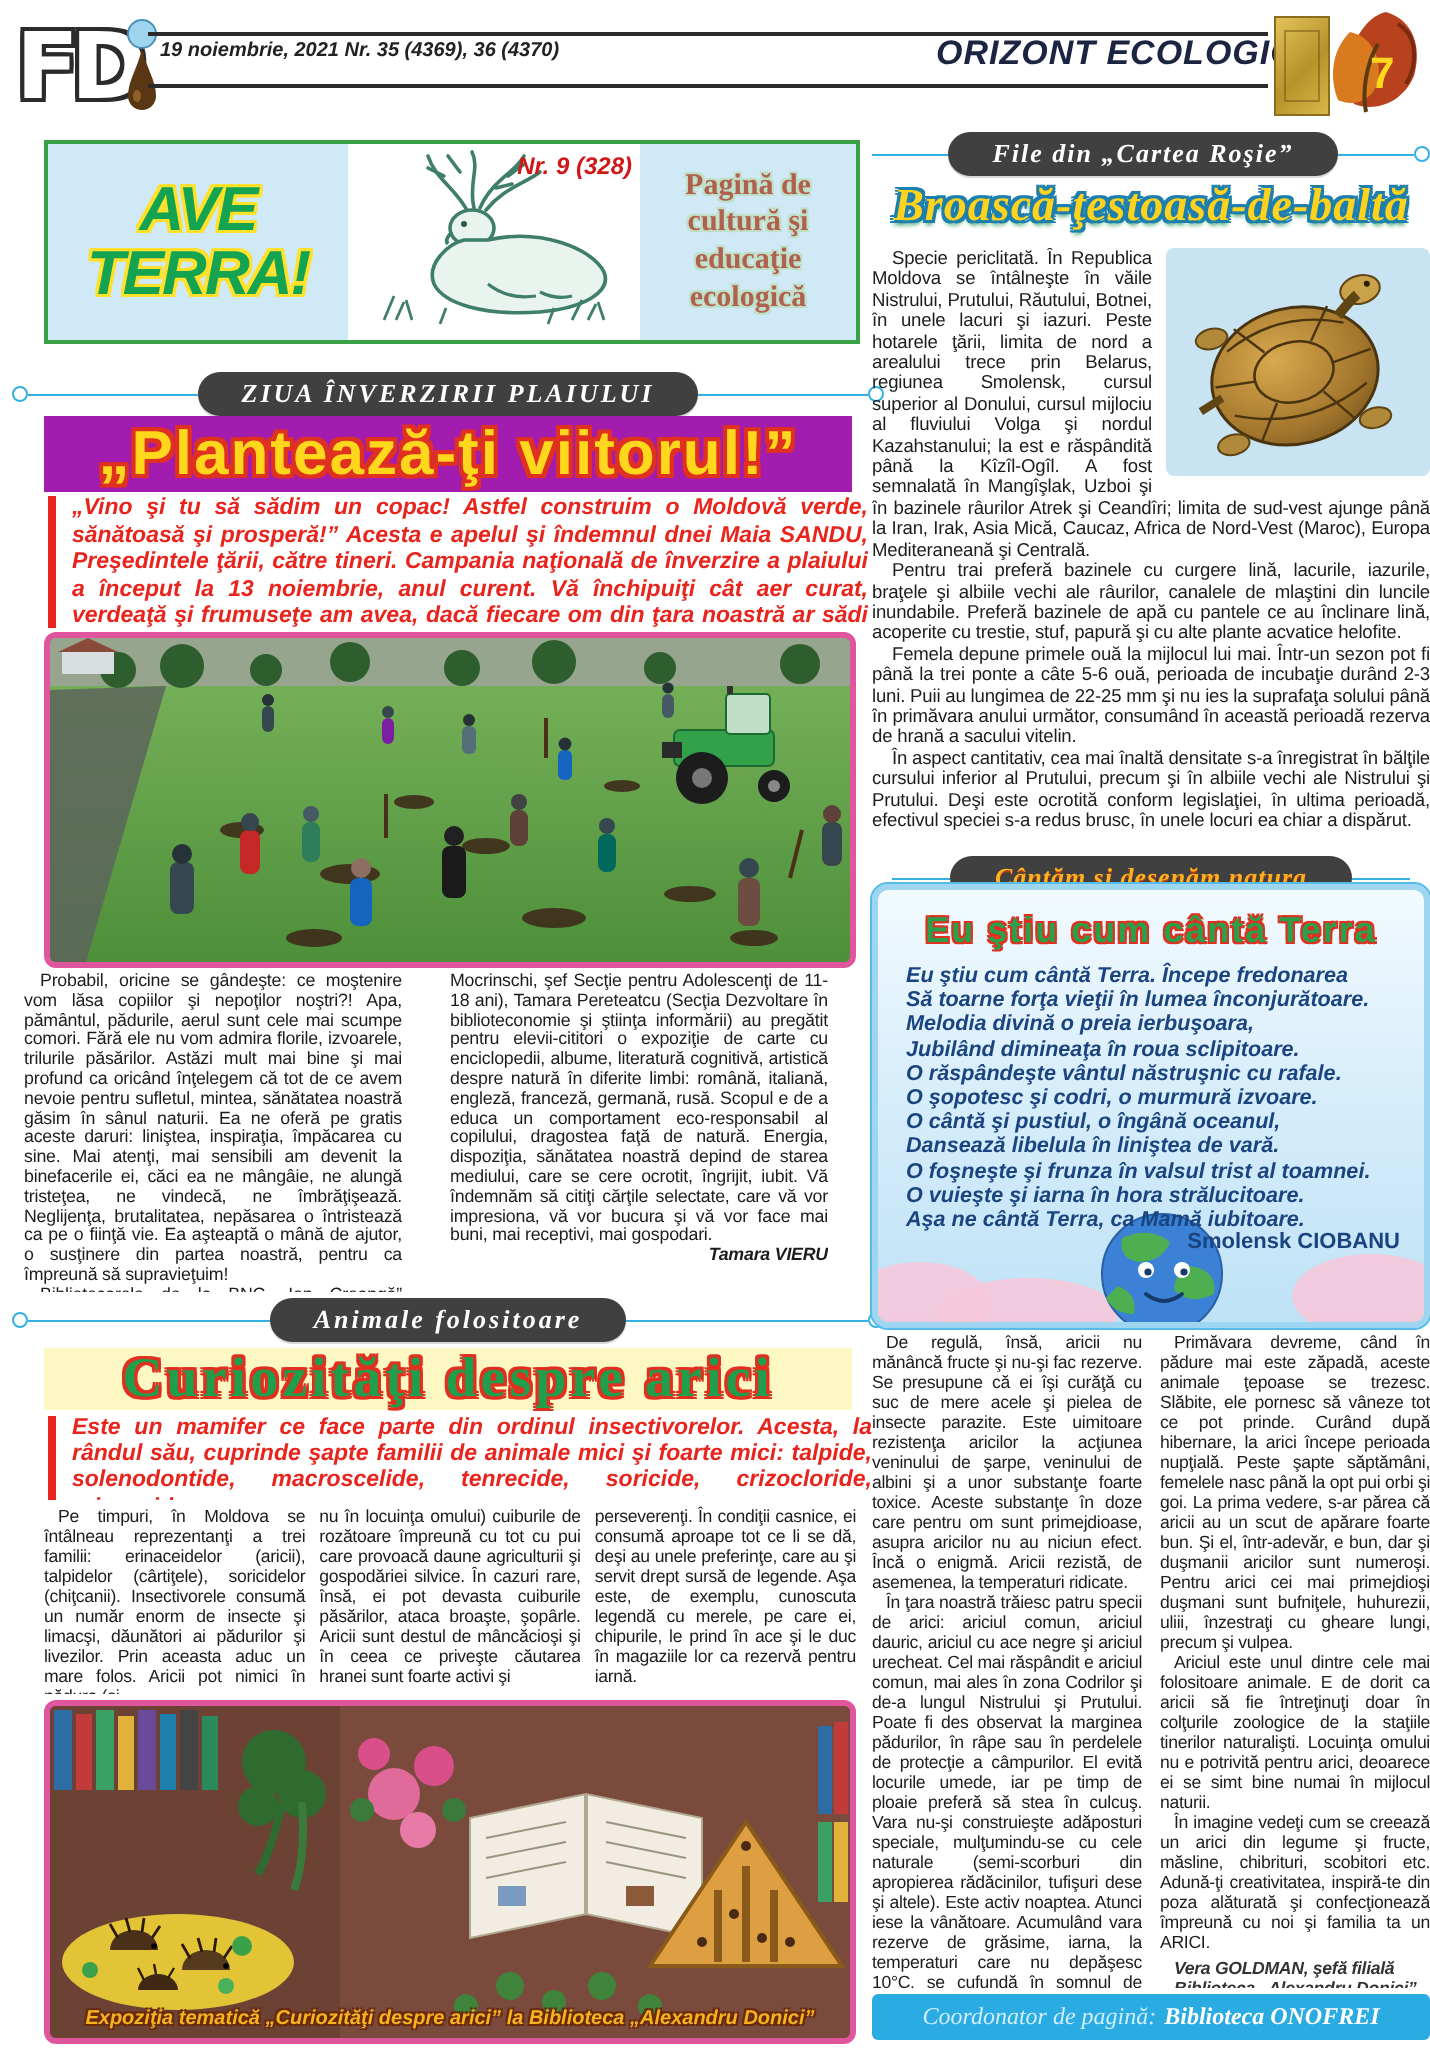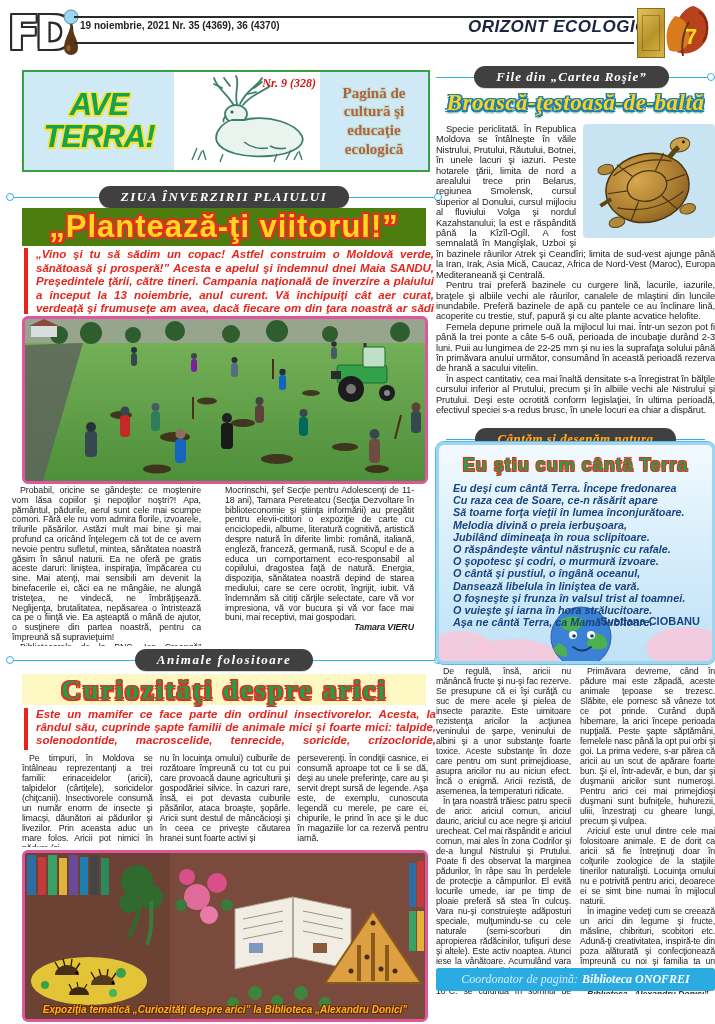--- a/index.html
+++ b/index.html
@@ -8,56 +8,56 @@
   .abs{position:absolute;}
   .just{text-align:justify;}
   .hid{overflow:hidden;}
 
   
   .fd-logo{left:8px;top:6px;font-family:"DejaVu Sans",sans-serif;font-weight:bold;
     font-size:46px;letter-spacing:-4px;color:#ffffff;
     text-shadow:-2px -2px 0 #2b2b2b,2px -2px 0 #2b2b2b,-2px 2px 0 #2b2b2b,2px 2px 0 #2b2b2b,
                 0 -2px 0 #2b2b2b,0 2px 0 #2b2b2b,-2px 0 0 #2b2b2b,2px 0 0 #2b2b2b;}
   .hline{height:2px;background:#2b2b2b;}
-  .date-line{left:80px;top:20px;font-size:10px;font-weight:bold;color:#222;}
+  .date-line{left:80px;top:20px;font-size:10px;font-weight:bold;font-style:italic;color:#222;}
   .paper-title{left:468px;top:17px;font-size:17px;font-weight:bold;font-style:italic;
     color:#1b2440;letter-spacing:.5px;}
   .gold-block{left:637px;top:8px;width:26px;height:48px;
     background:linear-gradient(135deg,#e2c35a,#b8922a 55%,#d9b84a);border:1px solid #8a6d1d;}
   .gold-block::after{content:"";position:absolute;left:4px;top:6px;right:4px;bottom:6px;
     border:1px solid rgba(120,90,20,.55);}
 
   
   .masthead{left:22px;top:70px;width:404px;height:98px;background:#cfe9f6;
     border:2.5px solid #3aa045;display:flex;}
   .mh-left{width:150px;display:flex;align-items:center;justify-content:center;border-radius:23px;}
   .ave{font-size:31px;font-weight:bold;font-style:italic;color:#13a351;line-height:1.02;
     text-align:center;letter-spacing:-1px;
     text-shadow:-1.5px -1.5px 0 #ffe12a,1.5px -1.5px 0 #ffe12a,-1.5px 1.5px 0 #ffe12a,
                 1.5px 1.5px 0 #ffe12a,0 -1.5px 0 #ffe12a,0 1.5px 0 #ffe12a,
                 -1.5px 0 0 #ffe12a,1.5px 0 0 #ffe12a;}
   .mh-mid{width:146px;background:#ffffff;position:relative;}
-  .issue-no{position:absolute;right:4px;top:4px;font-family:Liberation Serif, serif;
+  .issue-no{position:absolute;right:4px;top:4px;font-family:Liberation Sans, sans-serif;
     font-weight:bold;font-style:italic;font-size:12px;color:#d01818;}
   .mh-right{flex:1;display:flex;align-items:center;justify-content:center;}
   .tagline{font-family:"Liberation Serif",serif;font-weight:bold;font-size:15px;
     color:#b0604f;text-align:center;line-height:1.25;
     text-shadow:-1px -1px 0 #bfe0c4,1px -1px 0 #bfe0c4,-1px 1px 0 #bfe0c4,1px 1px 0 #bfe0c4;}
 
   
   .banner-row{display:flex;align-items:center;}
   .bline{flex:1;height:1px;background:#35b0e5;}
   .ring{width:6px;height:6px;border:1.5px solid #35b0e5;border-radius:50%;background:#fff;flex:0 0 auto;}
   .pill{background:#404040;color:#ffffff;border-radius:14px;padding:3px 22px;
     font-family:"Liberation Serif",serif;font-weight:bold;font-style:italic;
     font-size:13px;letter-spacing:1.5px;white-space:nowrap;box-shadow:0 1px 0 rgba(0,0,0,.15);}
   .pill.orange{color:#ffb01e;text-shadow:0 1px 0 #b23a10;}
 
   
-  .plant-headbox{left:22px;top:208px;width:404px;height:38px;background:#4d7c0f;
+  .plant-headbox{left:22px;top:208px;width:404px;height:38px;background:#a21caf;
     display:flex;align-items:center;justify-content:center;}
   .plant-head{font-size:31px;font-weight:bold;letter-spacing:1px;color:#ffd81e;white-space:nowrap;
     text-shadow:-2px -2px 0 #e03020,2px -2px 0 #e03020,-2px 2px 0 #e03020,2px 2px 0 #e03020,
                 0 -2px 0 #e03020,0 2px 0 #e03020,-2px 0 0 #e03020,2px 0 0 #e03020;}
   .lead{font-weight:bold;font-style:italic;color:#e8241c;border-left:4px solid #e8241c;
     padding-left:8px;}
   .plant-lead{left:24px;top:248px;width:398px;height:66px;font-size:11.5px;line-height:1.18;}
   .photo-frame{border:3px solid #e0569e;border-radius:6px;overflow:hidden;background:#5a9a40;}
   .body-cols{left:12px;top:486px;width:402px;height:160px;display:flex;gap:24px;}
   .bcol{flex:1;font-size:8.9px;line-height:9.8px;letter-spacing:-.1px;color:#1c1c1c;}
@@ -100,21 +100,21 @@
     font-weight:bold;font-style:italic;color:#1a4480;}
   .poem-sig{position:absolute;right:12px;bottom:34px;z-index:2;font-size:11px;font-weight:bold;
     color:#1a4480;}
   .cloud{position:absolute;background:#f6c8da;border-radius:50%;z-index:1;opacity:.9;}
 
   .cols45{left:436px;top:666px;width:279px;height:328px;display:flex;gap:9px;}
   .rcol{flex:1;font-size:8.8px;line-height:10px;letter-spacing:-.15px;color:#1c1c1c;}
   .rcol p{margin:0;text-indent:7px;}
   .gold-sig{font-style:italic;font-weight:bold;color:#333;margin-top:3px;text-indent:7px;}
 
-  .footer-bar{left:436px;top:968px;width:279px;height:23px;background:#2aabe2;border-radius:3px;
+  .footer-bar{left:436px;top:997px;width:279px;height:23px;background:#2aabe2;border-radius:3px;
     display:flex;align-items:center;justify-content:center;
     font-family:"Liberation Serif",serif;font-style:italic;font-size:12px;white-space:nowrap;}
   .footer-bar .lbl{color:#cfeefe;}
   .footer-bar .nm{color:#ffffff;font-weight:bold;margin-left:4px;}
 
   .exib-caption{position:absolute;left:0;right:0;bottom:4px;text-align:center;z-index:2;
     font-size:10px;font-weight:bold;font-style:italic;color:#f7b31e;
     text-shadow:1px 1px 0 #6a2a0a,-1px 1px 0 #6a2a0a,1px -1px 0 #6a2a0a,-1px -1px 0 #6a2a0a;}
 </style>
 </head>
@@ -508,34 +508,33 @@
       <path d="M74 30 q14 2 12 14 q-12 6 -20 -2 q0 -8 8 -12 Z" fill="#4caf50"></path>
       <path d="M38 40 q10 4 8 14 q-10 0 -14 -8 Z" fill="#4caf50"></path>
       <circle cx="52" cy="32" r="4" fill="#fff"></circle>
         <circle cx="53" cy="33" r="1.8" fill="#163a6a"></circle>
       <circle cx="70" cy="32" r="4" fill="#fff"></circle>
         <circle cx="71" cy="33" r="1.8" fill="#163a6a"></circle>
       <path d="M52 44 q9 7 18 0" stroke="#163a6a" stroke-width="2" fill="none" stroke-linecap="round"></path>
     </svg>
     <div class="poem-title">Eu ştiu cum cântă Terra</div>
     <div class="poem-lines">
-        <div class="poem-line">Eu deşi cum cântă Terra. Începe fredonarea</div>
-        <div class="poem-line">Cu raza cea de Soare, ce-n răsărit apare</div>
+        <div class="poem-line">Eu ştiu cum cântă Terra. Începe fredonarea</div>
         <div class="poem-line">Să toarne forţa vieţii în lumea înconjurătoare.</div>
         <div class="poem-line">Melodia divină o preia ierbuşoara,</div>
         <div class="poem-line">Jubilând dimineaţa în roua sclipitoare.</div>
         <div class="poem-line">O răspândeşte vântul năstruşnic cu rafale.</div>
         <div class="poem-line">O şopotesc şi codri, o murmură izvoare.</div>
         <div class="poem-line">O cântă şi pustiul, o îngână oceanul,</div>
         <div class="poem-line">Dansează libelula în liniştea de vară.</div>
         <div class="poem-line">O foşneşte şi frunza în valsul trist al toamnei.</div>
         <div class="poem-line">O vuieşte şi iarna în hora strălucitoare.</div>
         <div class="poem-line">Aşa ne cântă Terra, ca Mamă iubitoare.</div>
       </div>
-    <div class="poem-sig">Svetlana CIOBANU</div>
+    <div class="poem-sig">Smolensk CIOBANU</div>
   </div>
 
   <div class="abs cols45">
     <div class="rcol just hid">
       <p>De regulă, însă, aricii nu mănâncă fructe şi nu-şi fac rezerve. Se presupune că ei îşi curăţă cu suc de mere acele şi pielea de insecte parazite. Este uimitoare rezistenţa aricilor la acţiunea veninului de şarpe, veninului de albini şi a unor substanţe foarte toxice. Aceste substanţe în doze care pentru om sunt primejdioase, asupra aricilor nu au niciun efect. Încă o enigmă. Aricii rezistă, de asemenea, la temperaturi ridicate.</p>
       <p>În ţara noastră trăiesc patru specii de arici: ariciul comun, ariciul dauric, ariciul cu ace negre şi ariciul urecheat. Cel mai răspândit e ariciul comun, mai ales în zona Codrilor şi de-a lungul Nistrului şi Prutului. Poate fi des observat la marginea pădurilor, în râpe sau în perdelele de protecţie a câmpurilor. El evită locurile umede, iar pe timp de ploaie preferă să stea în culcuş. Vara nu-şi construieşte adăposturi speciale, mulţumindu-se cu cele naturale (semi-scorburi din apropierea rădăcinilor, tufişuri dese şi altele). Este activ noaptea. Atunci iese la vânătoare. Acumulând vara rezerve de grăsime, iarna, la temperaturi care nu depăşesc 10°C, se cufundă în somnul de iarnă (hibernarea).</p>
     </div>
     <div class="rcol just hid">
       <p>Primăvara devreme, când în pădure mai este zăpadă, aceste animale ţepoase se trezesc. Slăbite, ele pornesc să vâneze tot ce pot prinde. Curând după hibernare, la arici începe perioada nupţială. Peste şapte săptămâni, femelele nasc până la opt pui orbi şi goi. La prima vedere, s-ar părea că aricii au un scut de apărare foarte bun. Şi el, într-adevăr, e bun, dar şi duşmanii aricilor sunt numeroşi. Pentru arici cei mai primejdioşi duşmani sunt bufniţele, huhurezii, uliii, înzestraţi cu gheare lungi, precum şi vulpea.</p>
       <p>Ariciul este unul dintre cele mai folositoare animale. E de dorit ca aricii să fie întreţinuţi doar în colţurile zoologice de la staţiile tinerilor naturalişti. Locuinţa omului nu e potrivită pentru arici, deoarece ei se simt bine numai în mijlocul naturii.</p>

